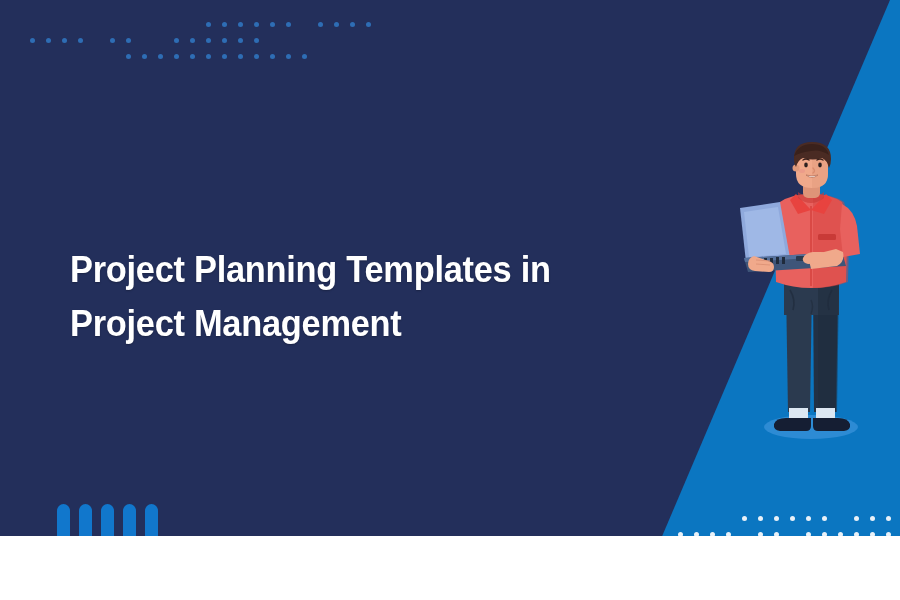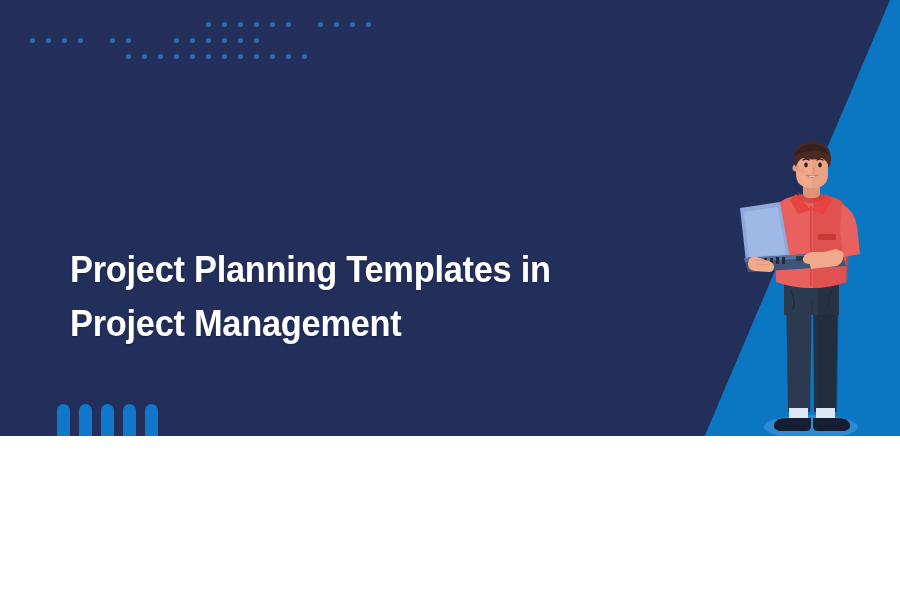--- a/index.html
+++ b/index.html
@@ -8,21 +8,21 @@
     padding: 0;
     background: #ffffff;
   }
   body {
     font-family: "Liberation Sans", sans-serif;
   }
 
   #banner {
     position: relative;
     width: 900px;
-    height: 436px;
+    height: 536px;
     overflow: hidden;
     background: #be185d;
   }
 
   
   .bg-base {
     position: absolute;
     inset: 0;
     background: #232F5B;
   }

